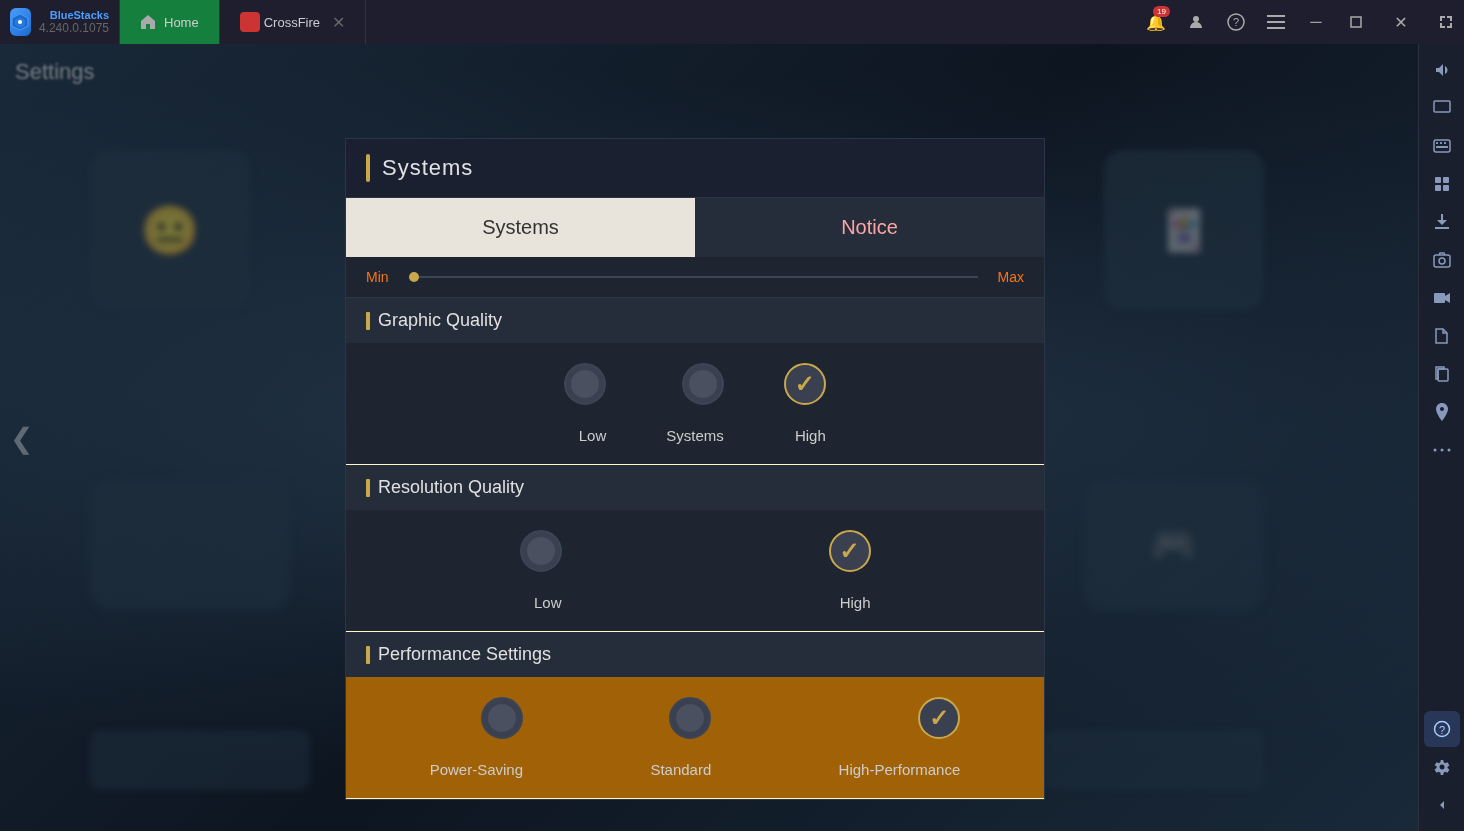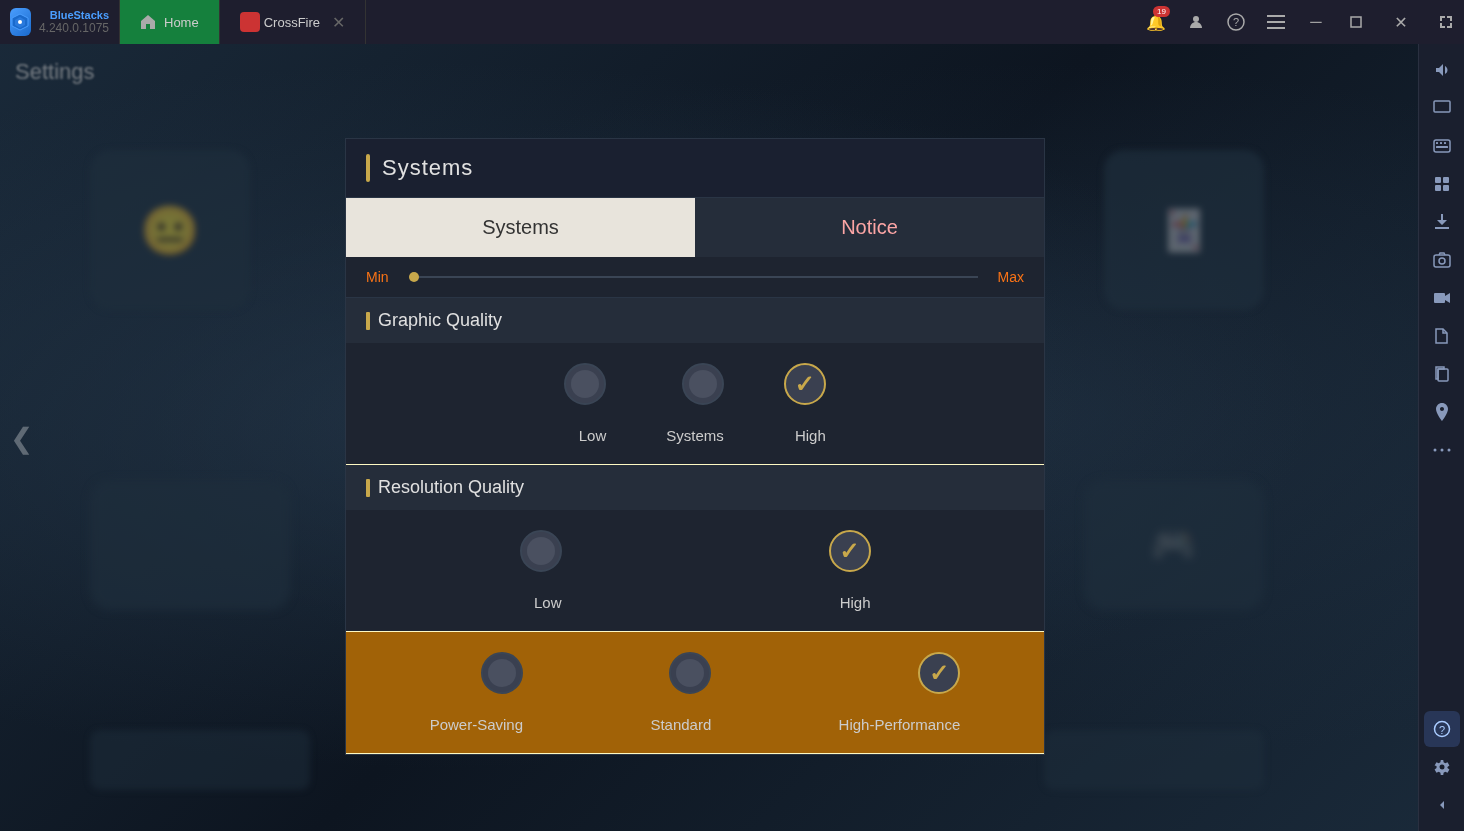--- a/index.html
+++ b/index.html
@@ -553,20 +553,24 @@
           <div class="option-item">
             <div class="option-circle selected">
               <span class="check-icon"></span>
             </div>
             <span class="option-label">High</span>
           </div>
         </div>
       </div>
 
       <div class="section">
+        <div class="section-header">
+          <div class="section-accent"></div>
+          <span class="section-title">Performance Settings</span>
+        </div>
         <div class="performance-options">
 
           <div class="option-item">
             <div class="option-circle filled">
               <div class="dot-icon filled"></div>
             </div>
             <span class="option-label">Power-Saving</span>
           </div>
 
           <div class="option-item">

